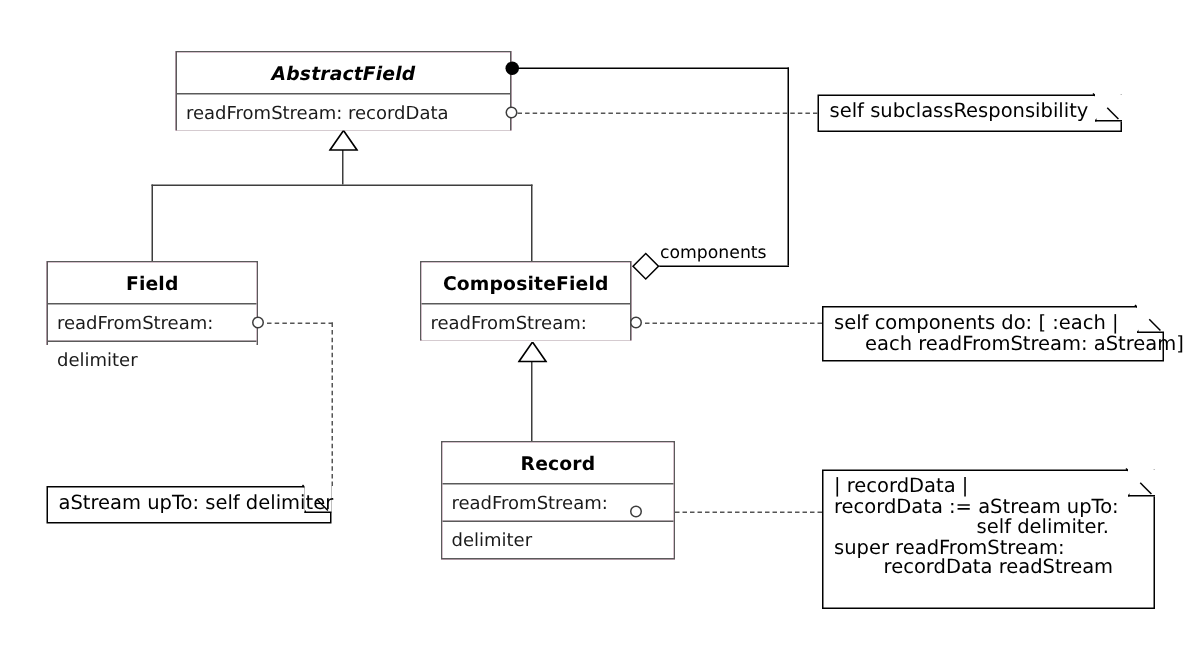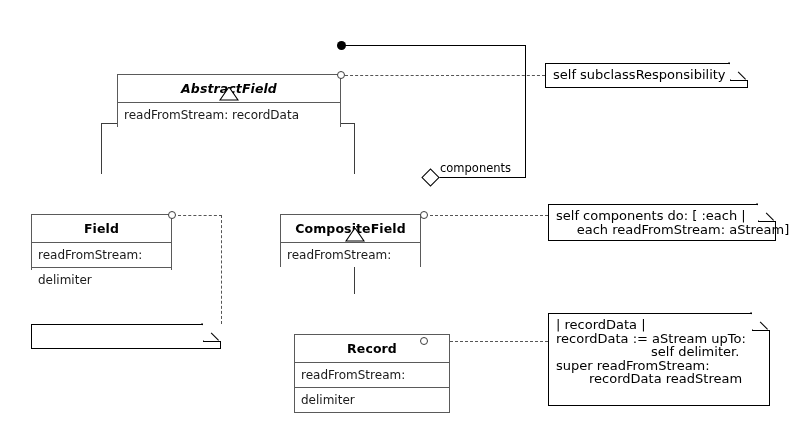--- a/index.html
+++ b/index.html
@@ -18,21 +18,20 @@
     overflow: hidden;
   }
 
   
   .uml-class {
     position: absolute;
     box-sizing: border-box;
     background: #f9a8d4;
     border: 1px solid #5a5a5a;
     z-index: 5;
-    margin-top: 40px;
   }
   .uml-class .compartment {
     box-sizing: border-box;
     display: flex;
     align-items: center;
     background: #ffffff;
   }
   .uml-class .compartment + .compartment {
     border-top: 1px solid #5a5a5a;
   }
@@ -239,20 +238,21 @@
   </div>
 
   <div class="uml-note" style="left:548px; top:204px; width:228px; height:37px;">
     <div class="note-fold"></div>
     <div class="note-text">self components do: [ :each |
      each readFromStream: aStream]</div>
   </div>
 
   <div class="uml-note" style="left:31px; top:324px; width:190px; height:25px;">
     <div class="note-fold"></div>
+    <div class="note-text">aStream upTo: self delimiter</div>
   </div>
 
   <div class="uml-note" style="left:548px; top:313px; width:222px; height:93px;">
     <div class="note-fold"></div>
     <div class="note-text">| recordData |
 recordData := aStream upTo:
                        self delimiter.
 super readFromStream:
         recordData readStream</div>
   </div>

